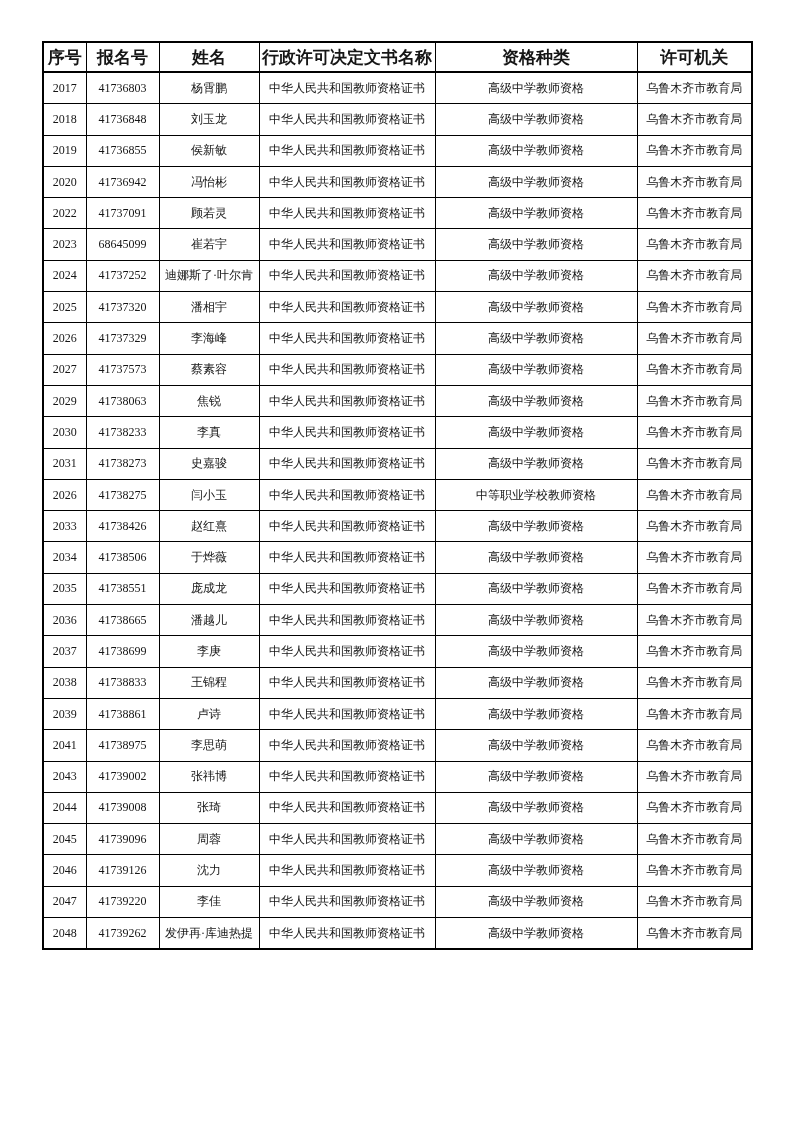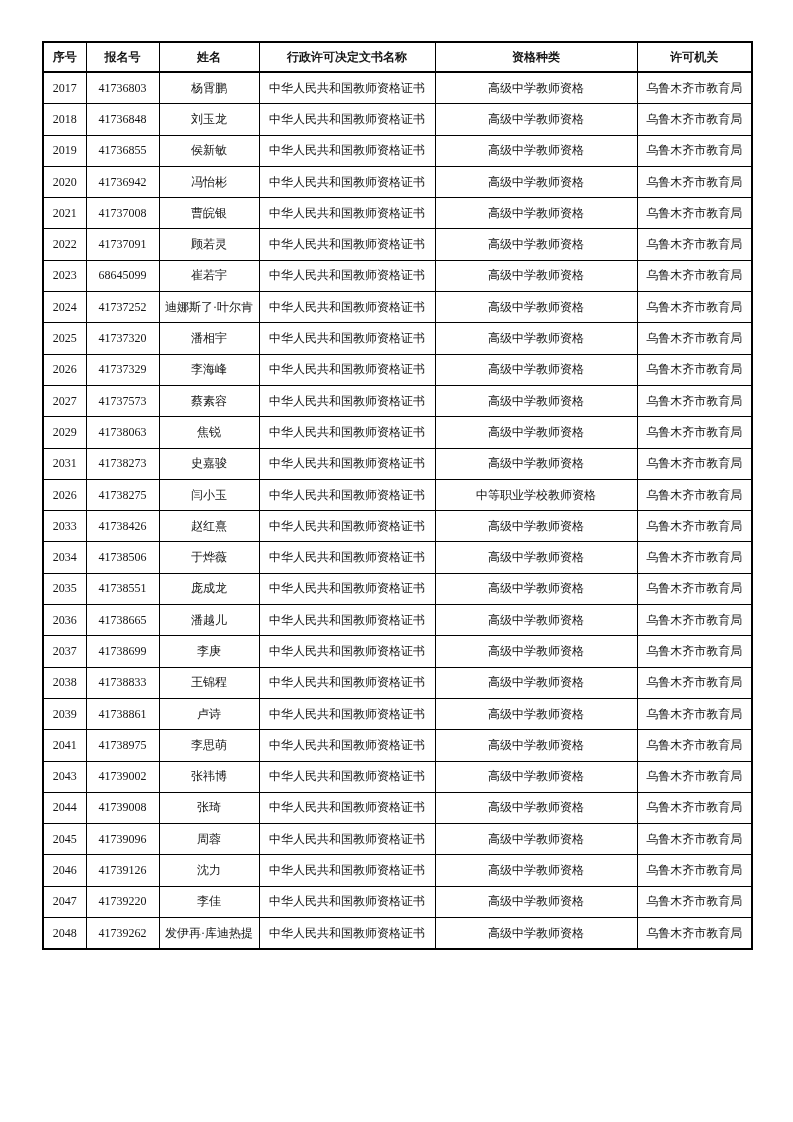--- a/index.html
+++ b/index.html
@@ -29,21 +29,21 @@
   table.license-table td {
     border: 1px solid #000000;
     text-align: center;
     vertical-align: middle;
     padding: 0 1px;
     overflow: hidden;
     white-space: nowrap;
   }
   table.license-table th {
     height: 28px;
-    font-size: 12px;
+    font-size: 17px;
     font-weight: bold;
     border-bottom: 2px solid #000000;
   }
   table.license-table td {
     height: 30.3px;
     font-size: 12px;
     font-weight: normal;
   }
   col.c-serial { width: 43px; }
   col.c-regno  { width: 73px; }
@@ -102,28 +102,20 @@
         </tr>
         <tr>
           <td>2020</td>
           <td>41736942</td>
           <td>冯怡彬</td>
           <td>中华人民共和国教师资格证书</td>
           <td>高级中学教师资格</td>
           <td>乌鲁木齐市教育局</td>
         </tr>
         <tr>
-          <td>2021</td>
-          <td>41737008</td>
-          <td>曹皖银</td>
-          <td>中华人民共和国教师资格证书</td>
-          <td>高级中学教师资格</td>
-          <td>乌鲁木齐市教育局</td>
-        </tr>
-        <tr>
           <td>2022</td>
           <td>41737091</td>
           <td>顾若灵</td>
           <td>中华人民共和国教师资格证书</td>
           <td>高级中学教师资格</td>
           <td>乌鲁木齐市教育局</td>
         </tr>
         <tr>
           <td>2023</td>
           <td>68645099</td>
@@ -161,20 +153,28 @@
           <td>41737573</td>
           <td>蔡素容</td>
           <td>中华人民共和国教师资格证书</td>
           <td>高级中学教师资格</td>
           <td>乌鲁木齐市教育局</td>
         </tr>
         <tr>
           <td>2029</td>
           <td>41738063</td>
           <td>焦锐</td>
+          <td>中华人民共和国教师资格证书</td>
+          <td>高级中学教师资格</td>
+          <td>乌鲁木齐市教育局</td>
+        </tr>
+        <tr>
+          <td>2030</td>
+          <td>41738233</td>
+          <td>李真</td>
           <td>中华人民共和国教师资格证书</td>
           <td>高级中学教师资格</td>
           <td>乌鲁木齐市教育局</td>
         </tr>
         <tr>
           <td>2031</td>
           <td>41738273</td>
           <td>史嘉骏</td>
           <td>中华人民共和国教师资格证书</td>
           <td>高级中学教师资格</td>

